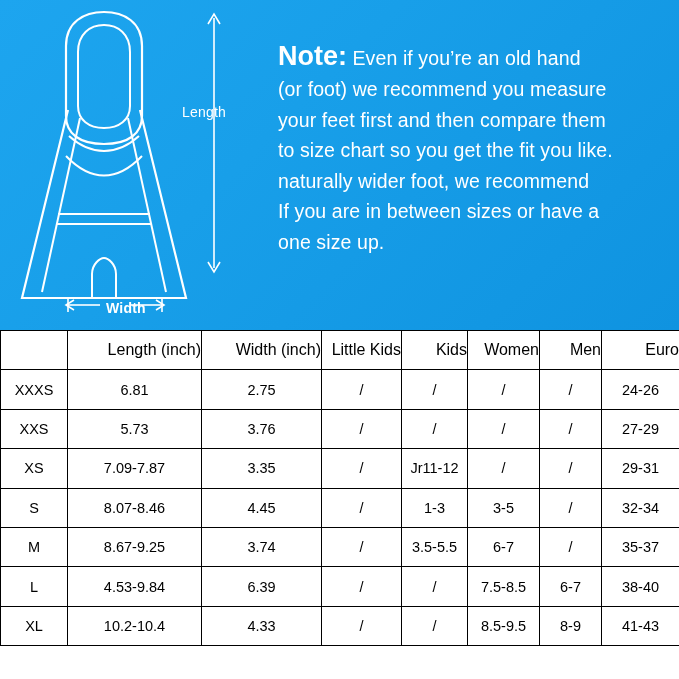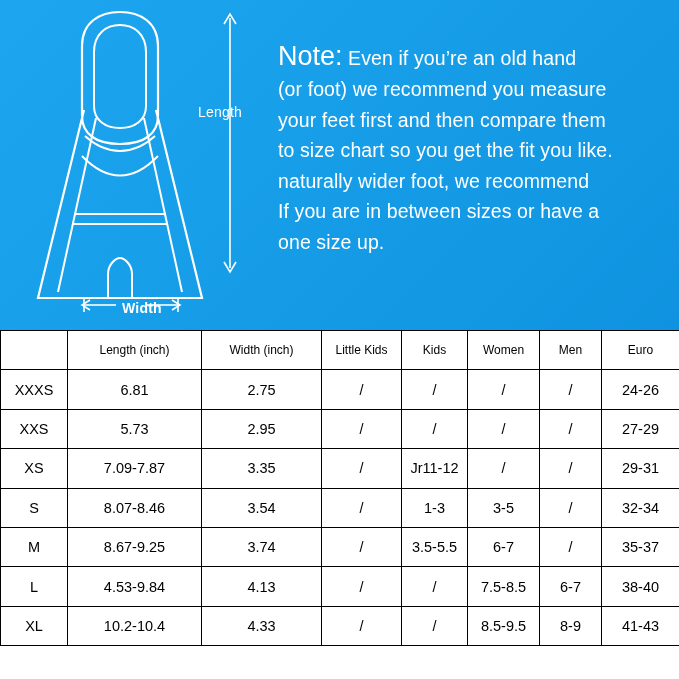--- a/index.html
+++ b/index.html
@@ -24,21 +24,21 @@
     position: absolute;
     left: 0;
     top: 0;
     width: 679px;
     height: 330px;
     background: linear-gradient(135deg, #1da5ef 0%, #189fe9 40%, #0f93e0 100%);
     overflow: hidden;
   }
   #fin-illustration {
     position: absolute;
-    left: 22px;
+    left: 6px;
     top: 6px;
     width: 250px;
     height: 318px;
   }
   #note-block {
     position: absolute;
     left: 278px;
     top: 40px;
     width: 380px;
     color: #ffffff;
@@ -47,21 +47,21 @@
     font-size: 19.5px;
     line-height: 30.5px;
     white-space: nowrap;
     letter-spacing: 0.1px;
   }
   #note-block .note-line:first-child {
     line-height: 32px;
   }
   .note-label {
     font-size: 27px;
-    font-weight: 400;
+    font-weight: 700;
     vertical-align: baseline;
     letter-spacing: 0px;
   }
   .fin-label {
     position: absolute;
     color: #ffffff;
     font-size: 14px;
     letter-spacing: 0.2px;
   }
   #label-length {
@@ -86,21 +86,22 @@
     border: 1px solid #000000;
     text-align: center;
     font-weight: normal;
     font-size: 14.5px;
     color: #000000;
     height: 39.4px;
     padding: 0;
     box-sizing: border-box;
   }
   #size-table th {
-    font-size: 12px;
+    font-size: 16px;
+    text-align: right;
   }
   .col-size { width: 67px; }
   .col-len { width: 134px; }
   .col-wid { width: 120px; }
   .col-lk { width: 80px; }
   .col-kids { width: 66px; }
   .col-women { width: 72px; }
   .col-men { width: 62px; }
   .col-euro { width: 78px; }
 </style>
@@ -190,61 +191,61 @@
         <td>2.75</td>
         <td>/</td>
         <td>/</td>
         <td>/</td>
         <td>/</td>
         <td>24-26</td>
       </tr>
       <tr>
         <td>XXS</td>
         <td>5.73</td>
-        <td>2.95</td>
+        <td>3.76</td>
         <td>/</td>
         <td>/</td>
         <td>/</td>
         <td>/</td>
         <td>27-29</td>
       </tr>
       <tr>
         <td>XS</td>
         <td>7.09-7.87</td>
         <td>3.35</td>
         <td>/</td>
         <td>Jr11-12</td>
         <td>/</td>
         <td>/</td>
         <td>29-31</td>
       </tr>
       <tr>
         <td>S</td>
         <td>8.07-8.46</td>
-        <td>3.54</td>
+        <td>4.45</td>
         <td>/</td>
         <td>1-3</td>
         <td>3-5</td>
         <td>/</td>
         <td>32-34</td>
       </tr>
       <tr>
         <td>M</td>
         <td>8.67-9.25</td>
         <td>3.74</td>
         <td>/</td>
         <td>3.5-5.5</td>
         <td>6-7</td>
         <td>/</td>
         <td>35-37</td>
       </tr>
       <tr>
         <td>L</td>
         <td>4.53-9.84</td>
-        <td>4.13</td>
+        <td>6.39</td>
         <td>/</td>
         <td>/</td>
         <td>7.5-8.5</td>
         <td>6-7</td>
         <td>38-40</td>
       </tr>
       <tr>
         <td>XL</td>
         <td>10.2-10.4</td>
         <td>4.33</td>

